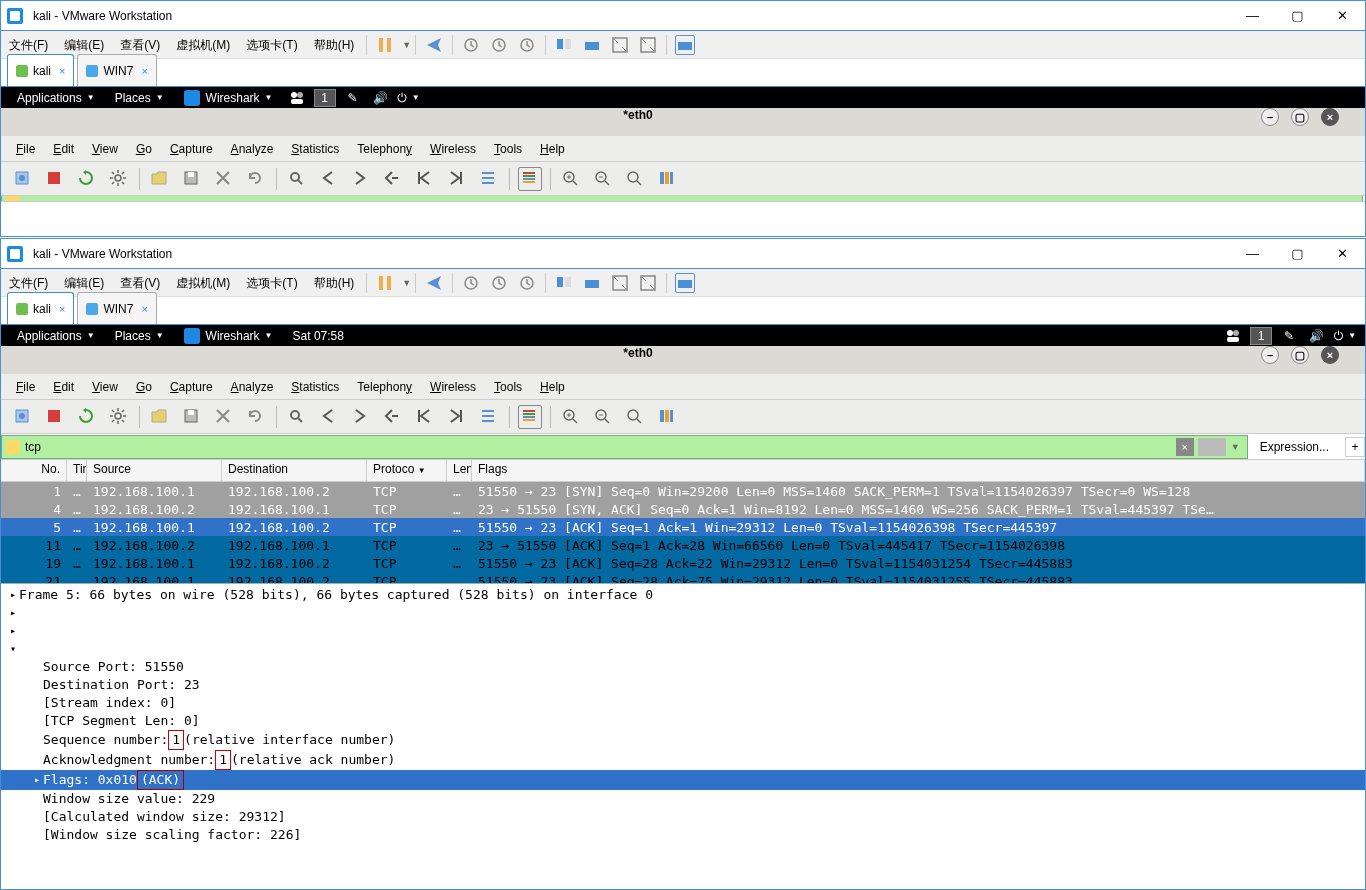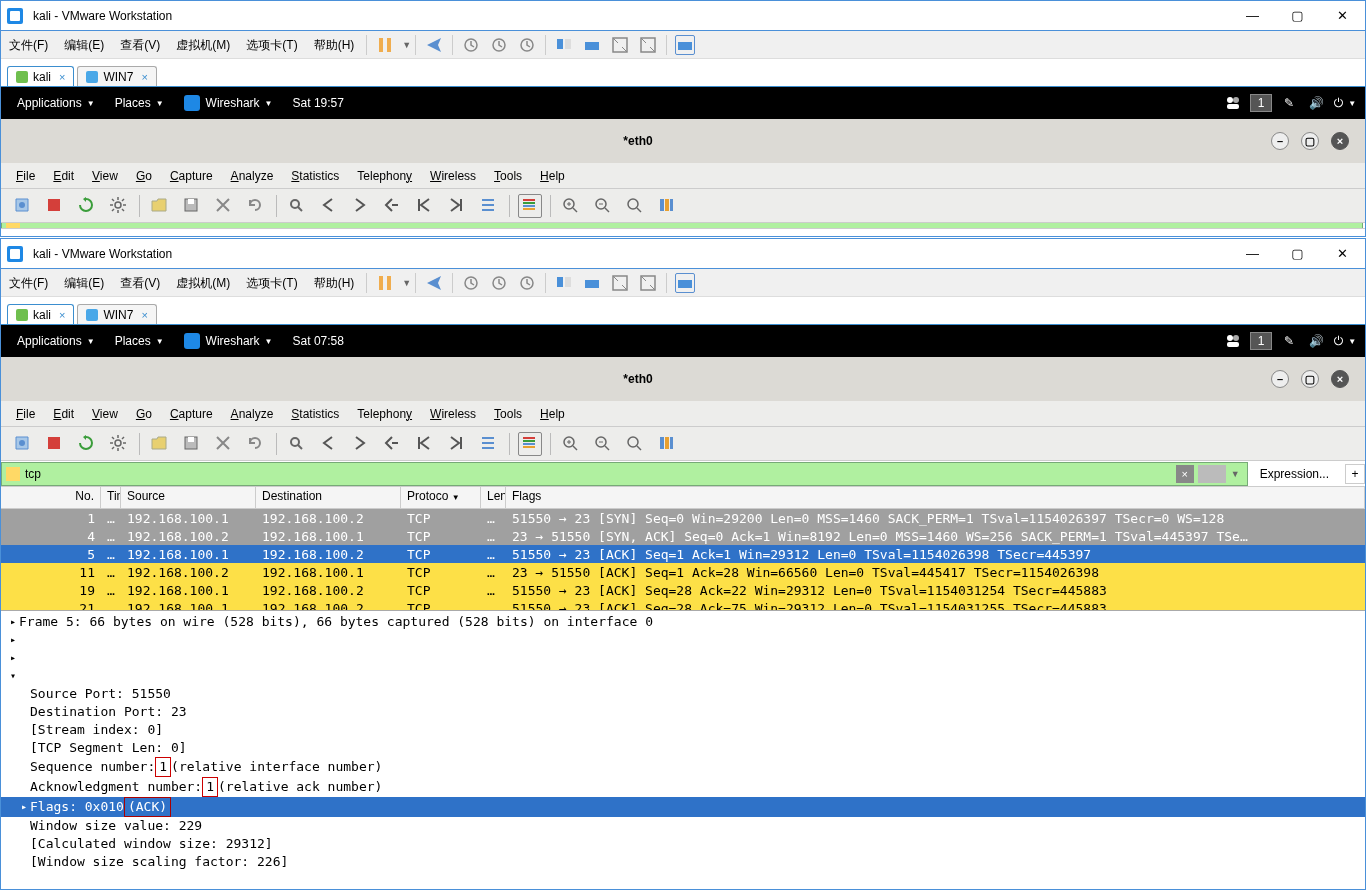--- a/index.html
+++ b/index.html
@@ -11,34 +11,34 @@
   .titlebar .title{flex:1;padding-left:4px}
   .winbtns{display:flex;height:100%}
   .winbtn{width:45px;display:flex;align-items:center;justify-content:center;font-family:sans-serif;font-size:13px}
   .menubar{height:28px;background:#f0f0f0;border-bottom:1px solid #ddd;display:flex;align-items:center}
   .menubar .m{padding:0 8px;line-height:28px}
   .menubar .sep{width:1px;height:20px;background:#ccc;margin:0 4px}
   .tbicon{width:20px;height:20px;margin:0 4px;display:inline-flex;align-items:center;justify-content:center}
   .tbicon svg{width:16px;height:16px}
   .dd{font-size:9px;margin-left:3px;color:#666}
   .tabs{height:28px;background:#fff;display:flex;align-items:flex-end;border-bottom:1px solid #3b8ecf;padding-left:6px}
-  .tab{height:20px;display:flex;align-items:center;padding:0 8px;border:1px solid #aaa;border-bottom:none;background:#f5f5f5;margin-right:3px;border-radius:3px 3px 0 0;font-size:12px}
+  .tab{height:32px;display:flex;align-items:center;padding:0 8px;border:1px solid #aaa;border-bottom:none;background:#f5f5f5;margin-right:3px;border-radius:3px 3px 0 0;font-size:12px}
   .tab.active{background:#fff;border-color:#3b8ecf}
   .tab .ticon{width:12px;height:12px;margin-right:5px;background:#6fbf4e;border-radius:2px;display:inline-block}
   .tab .ticon.w{background:#4aa8e8}
   .tab .x{margin-left:8px;color:#3b8ecf;font-size:11px}
-  .topbar{height:32px;background:#000;color:#fff;display:flex;align-items:center;padding:0 6px}
+  .topbar{height:21px;background:#000;color:#fff;display:flex;align-items:center;padding:0 6px}
   .topbar .item{padding:0 10px;display:flex;align-items:center}
   .topbar .sp{flex:0 0 auto}
   .topbar .dd2{font-size:8px;margin-left:5px}
   .topbar .wicon{width:16px;height:16px;background:#1e88e5;border-radius:3px;margin-right:6px}
   .topbar .center{flex:1;text-align:center}
   .topbar .ind{width:22px;height:18px;background:#555;display:flex;align-items:center;justify-content:center;margin:0 3px;border:1px solid #888}
   .topbar .ricon{width:16px;height:16px;margin:0 6px;display:flex;align-items:center;justify-content:center}
-  .subbar{height:44px;background:#dcdad5;display:flex;align-items:center;padding:0 10px;font-weight:bold}
+  .subbar{height:28px;background:#dcdad5;display:flex;padding:0 20px;font-weight:bold}
   .subbar .t{flex:1;text-align:center}
   .subbar .btn{width:18px;height:18px;border:1px solid #888;border-radius:9px;display:flex;align-items:center;justify-content:center;margin:0 6px;background:#eee;font-size:11px}
   .wsmenu{height:26px;background:#ededeb;display:flex;align-items:center;padding:0 6px;border-bottom:1px solid #ccc}
   .wsmenu .m{padding:0 9px}
   .wstb{height:34px;background:#ededeb;display:flex;align-items:center;padding:0 6px;border-bottom:1px solid #ccc}
   .wstb .b{width:24px;height:24px;margin:0 4px;display:flex;align-items:center;justify-content:center;border-radius:2px}
   .wstb .b svg{width:18px;height:18px}
   .wstb .s{width:1px;height:22px;background:#bbb;margin:0 4px}
   .filter{height:26px;display:flex;align-items:center;border-bottom:1px solid #ccc}
   .filter .inp{flex:1;height:24px;background:#b0f0a0;border:1px solid #7a7;display:flex;align-items:center;padding:0 4px;margin-right:2px}
@@ -47,34 +47,34 @@
   .filter .xb{width:18px;height:18px;background:#888;color:#fff;display:flex;align-items:center;justify-content:center;margin:0 2px;font-size:11px}
   .filter .ab{width:28px;height:18px;background:#bbb;margin:0 2px}
   .filter .plus{width:20px;height:20px;border:1px solid #ccc;display:flex;align-items:center;justify-content:center;margin-left:6px}
   .phead{height:22px;display:flex;background:#f5f5f5;border-bottom:1px solid #ccc;font-size:12px}
   .phead .c{padding:2px 6px;border-right:1px solid #ccc;overflow:hidden;white-space:nowrap}
   .plist{font-family:"DejaVu Sans Mono","Consolas",monospace;font-size:13px}
   .plist .r{display:flex;height:18px;align-items:center;white-space:nowrap;overflow:hidden}
   .plist .r .c{padding:0 6px;overflow:hidden}
   .plist .r.syn{background:#a0a0a0;color:#fff}
   .plist .r.sel{background:#2f72c8;color:#fff}
-  .plist .r.http{background:#fde047}
-  .cNo{width:100px;text-align:right}
+  .plist .r.http{background:#0369a1}
+  .cNo{width:66px;text-align:right}
   .cTim{width:20px}
   .cSrc{width:135px}
   .cDst{width:145px}
   .cPro{width:80px}
   .cLen{width:25px}
   .cInfo{flex:1}
   .tree{font-family:"DejaVu Sans Mono","Consolas",monospace;font-size:13px;padding:2px 0;line-height:18px}
   .tree .ln{display:flex;align-items:center;padding-left:6px;white-space:nowrap}
   .tree .tr{width:12px;display:inline-block;text-align:center;font-size:10px}
   .tree .ln.sel{background:#2f72c8;color:#fff}
   .tree .box{border:1px solid #c00;padding:0 3px}
-  .tree .ind{padding-left:17px}
+  .tree .ind{padding-left:30px}
   .u{text-decoration:underline}
 </style>
 </head>
 <body>
 
 <svg width="0" height="0" style="position:absolute">
 <defs>
 <g id="i-pause">
         <rect x="2" y="1" width="4" height="14" fill="#f0ad4e"></rect>
         <rect x="10" y="1" width="4" height="14" fill="#f0ad4e"></rect>
@@ -284,21 +284,20 @@
       </div>
     <div class="item sp">
         <span>Places</span>
         <span class="dd2">▼</span>
       </div>
     <div class="item sp">
         <span class="wicon"></span>
         <span>Wireshark</span>
         <span class="dd2">▼</span>
       </div>
-    <div class="item center">Sat 19:57</div>
     <span class="ricon">
         <svg width="16" height="14">
           <circle cx="5" cy="4" r="3" fill="#fff"></circle>
           <circle cx="11" cy="4" r="3" fill="#aaa"></circle>
           <rect x="2" y="8" width="12" height="5" fill="#fff" rx="2"></rect>
         </svg>
       </span>
     <span class="ind">
         <span>1</span>
       </span>

